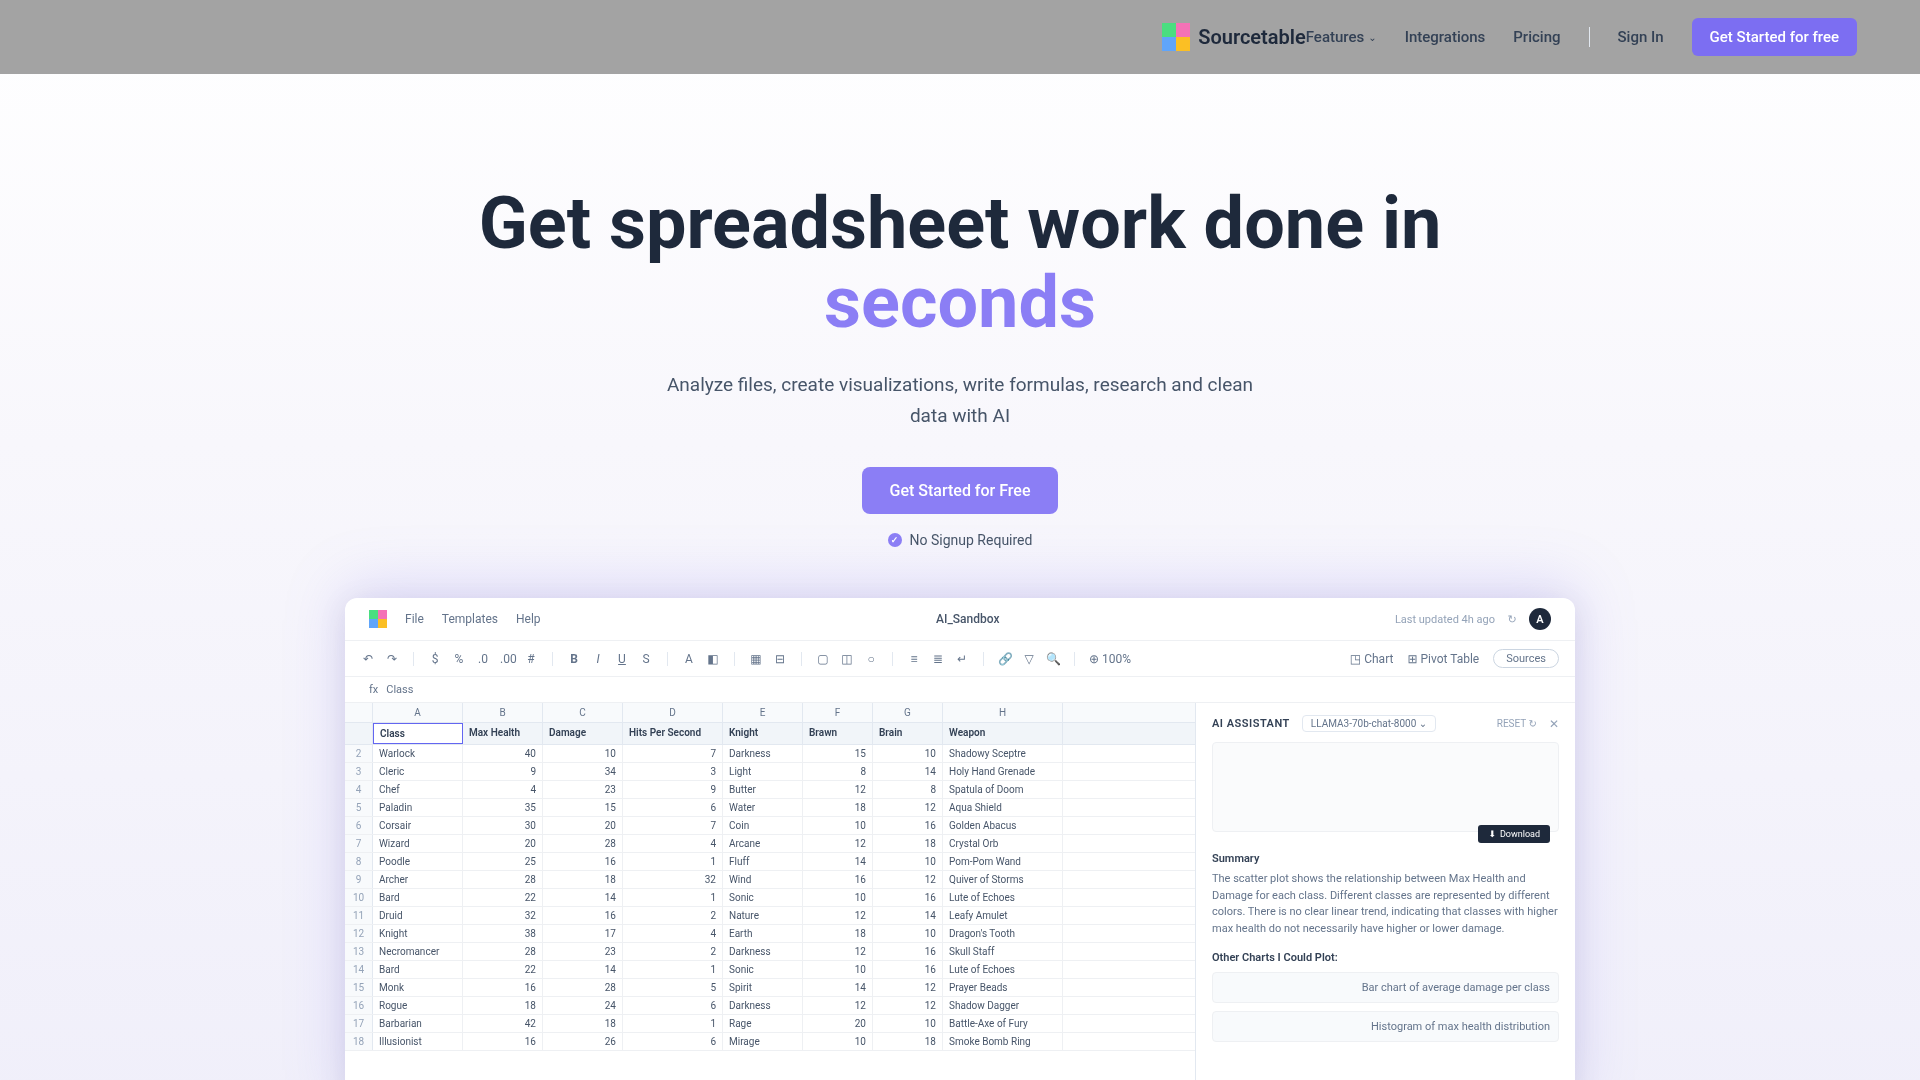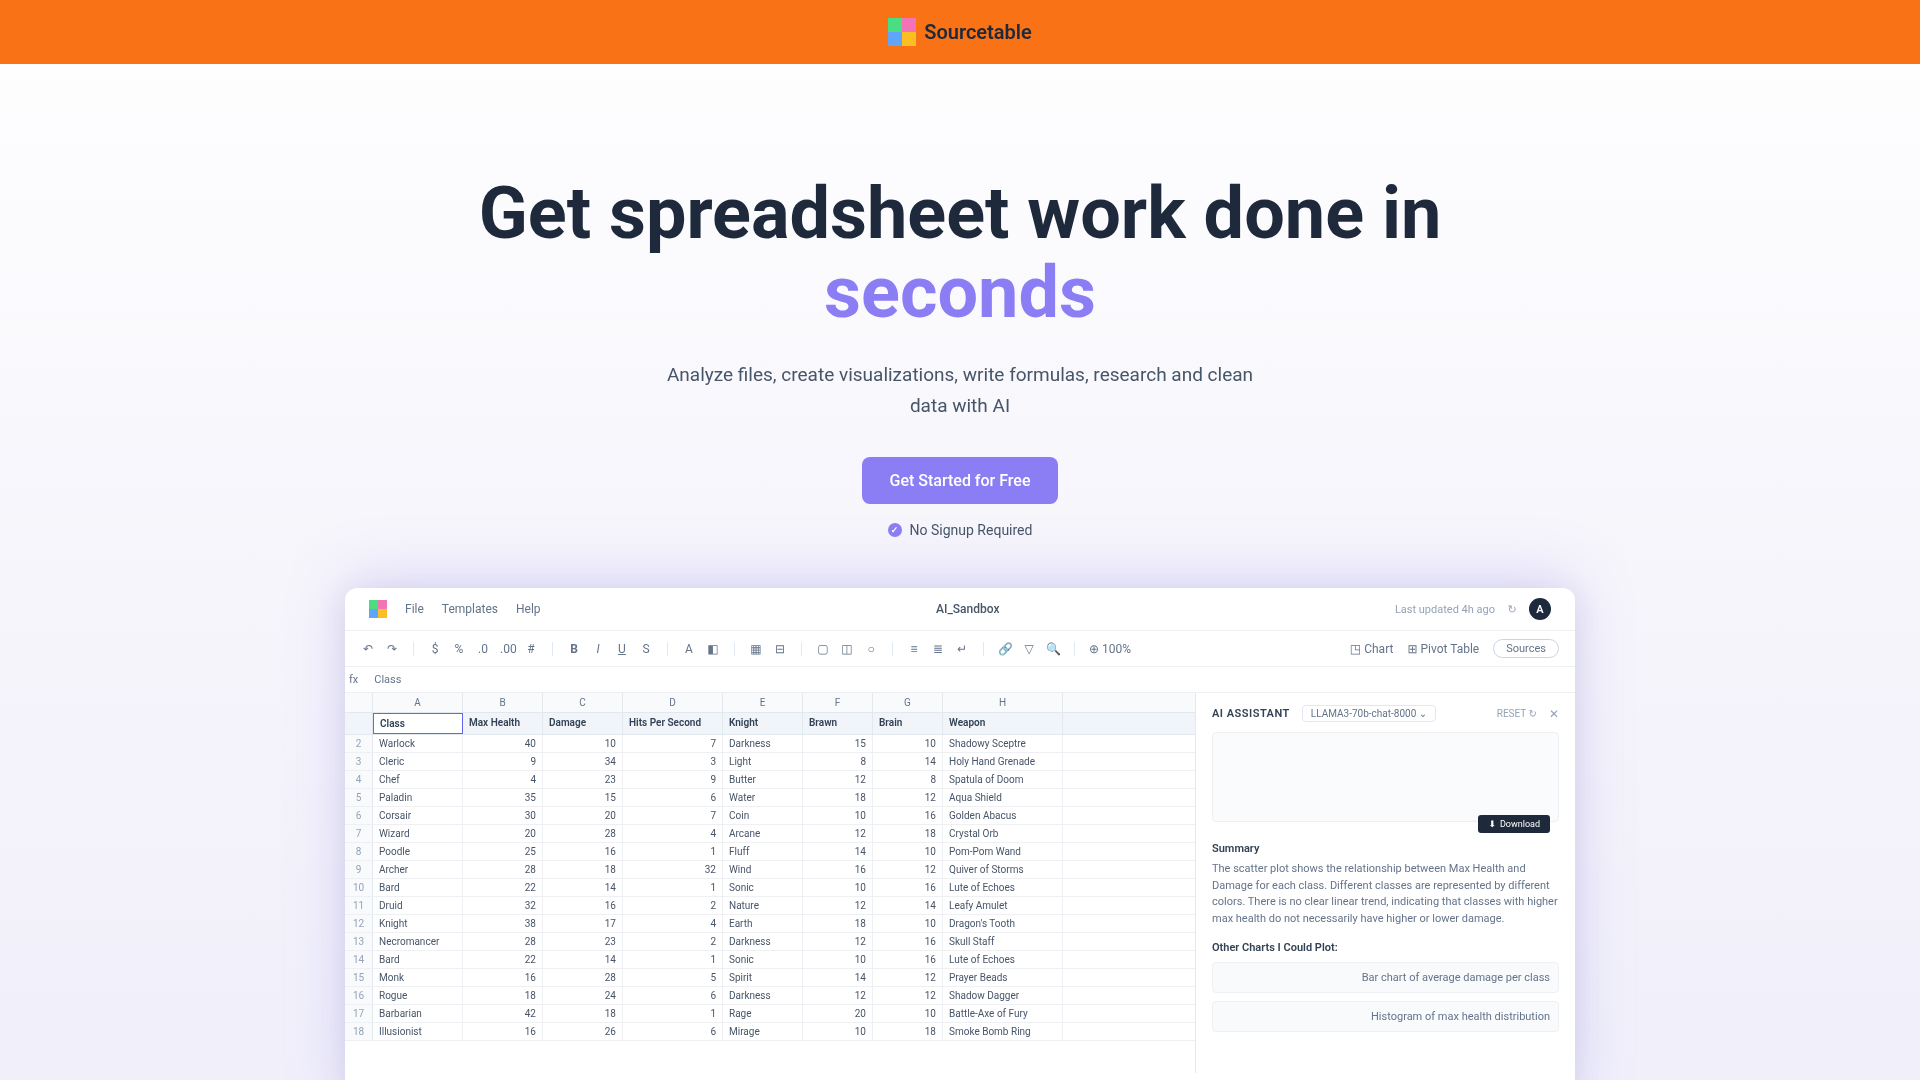--- a/index.html
+++ b/index.html
@@ -5,24 +5,24 @@
     * { margin: 0; padding: 0; box-sizing: border-box; }
     body {
       font-family: -apple-system, BlinkMacSystemFont, 'Segoe UI', Roboto, sans-serif;
       background: linear-gradient(180deg, #ffffff 0%, #f8f7fc 40%, #f0effa 100%);
       min-height: 1080px;
       width: 1920px;
       overflow: hidden;
     }
     .header {
       display: flex;
-      justify-content: center;
+      justify-content: flex-end;
       align-items: center;
       padding: 18px 63px;
-      background: #f97316;
+      background: #a3a3a3;
     }
     .logo-wrap { display: flex; align-items: center; gap: 8px; }
     .logo-mark {
       width: 28px; height: 28px; display: grid;
       grid-template-columns: 1fr 1fr; grid-template-rows: 1fr 1fr;
     }
     .logo-mark > div:nth-child(1){background:#4ade80;}
     .logo-mark > div:nth-child(2){background:#f472b6;}
     .logo-mark > div:nth-child(3){background:#60a5fa;}
     .logo-mark > div:nth-child(4){background:#fbbf24;}
@@ -71,21 +71,21 @@
     .menu-item { font-size: 12px; color: #64748b; cursor:pointer;}
     .app-title { font-size: 12px; color: #475569; font-weight:500;}
     .app-header-right { display:flex; align-items:center; gap:10px; font-size:11px; color:#94a3b8;}
     .avatar { width:22px; height:22px; border-radius:50%; background:#1e293b; color:#fff; display:flex; align-items:center; justify-content:center; font-size:11px; font-weight:600;}
     .toolbar { display:flex; align-items:center; gap:14px; padding:8px 16px; border-bottom:1px solid #eef0f3; font-size:12px; color:#64748b;}
     .toolbar-group { display:flex; gap:10px;}
     .toolbar-icon { cursor:pointer; width:14px; text-align:center;}
     .toolbar-sep { width:1px; height:14px; background:#e2e8f0;}
     .toolbar-right { margin-left:auto; display:flex; align-items:center; gap:14px;}
     .sources-btn { border:1px solid #cbd5e1; border-radius:12px; padding:2px 12px; font-size:11px; cursor:pointer;}
-    .formula-bar { display:flex; align-items:center; padding:6px 4px; border-bottom:1px solid #eef0f3; font-size:11px; color:#64748b; gap:16px;}
+    .formula-bar { display:flex; align-items:center; padding:6px 24px; border-bottom:1px solid #eef0f3; font-size:11px; color:#64748b; gap:8px;}
     .app-body { display:flex; height:calc(100% - 130px);}
     .sheet { flex:1; overflow:hidden;}
     .col-headers { display:grid; grid-template-columns: 28px 90px 80px 80px 100px 80px 70px 70px 120px; background:#f8fafc; border-bottom:1px solid #e2e8f0;}
     .col-header { font-size:10px; text-align:center; padding:4px; color:#64748b; border-right:1px solid #e2e8f0;}
     .field-headers { display:grid; grid-template-columns: 28px 90px 80px 80px 100px 80px 70px 70px 120px; background:#f1f5f9; border-bottom:1px solid #e2e8f0;}
     .field-header { font-size:10px; font-weight:600; padding:4px 6px; color:#334155; border-right:1px solid #e2e8f0;}
     .field-header.selected { background:#fff; border:1px solid #6366f1;}
     .data-row { display:grid; grid-template-columns: 28px 90px 80px 80px 100px 80px 70px 70px 120px; border-bottom:1px solid #eef0f3;}
     .row-num { font-size:10px; text-align:center; padding:3px; color:#94a3b8; background:#f8fafc; border-right:1px solid #e2e8f0;}
     .cell { font-size:10px; padding:3px 6px; color:#475569; border-right:1px solid #eef0f3; text-align:left;}
@@ -110,20 +110,31 @@
 <header class="header">
   <div class="logo-wrap">
     <div class="logo-mark">
         <div></div>
         <div></div>
         <div></div>
         <div></div>
       </div>
     <span class="logo-text">Sourcetable</span>
   </div>
+  <nav class="nav">
+    <span class="nav-link">
+        <span>Features</span>
+        <span class="chevron">⌄</span>
+      </span>
+    <span class="nav-link">Integrations</span>
+    <span class="nav-link">Pricing</span>
+    <div class="divider"></div>
+    <span class="signin">Sign In</span>
+    <span class="cta-btn">Get Started for free</span>
+  </nav>
 </header>
 
 <section class="hero">
   <h1><span>Get spreadsheet work done in </span><span class="accent">seconds</span></h1>
   <p class="subtitle">Analyze files, create visualizations, write formulas, research and clean data with AI</p>
   <div class="hero-cta">Get Started for Free</div>
   <div class="no-signup">
     <span class="check-icon"></span>
     <span>No Signup Required</span>
   </div>

